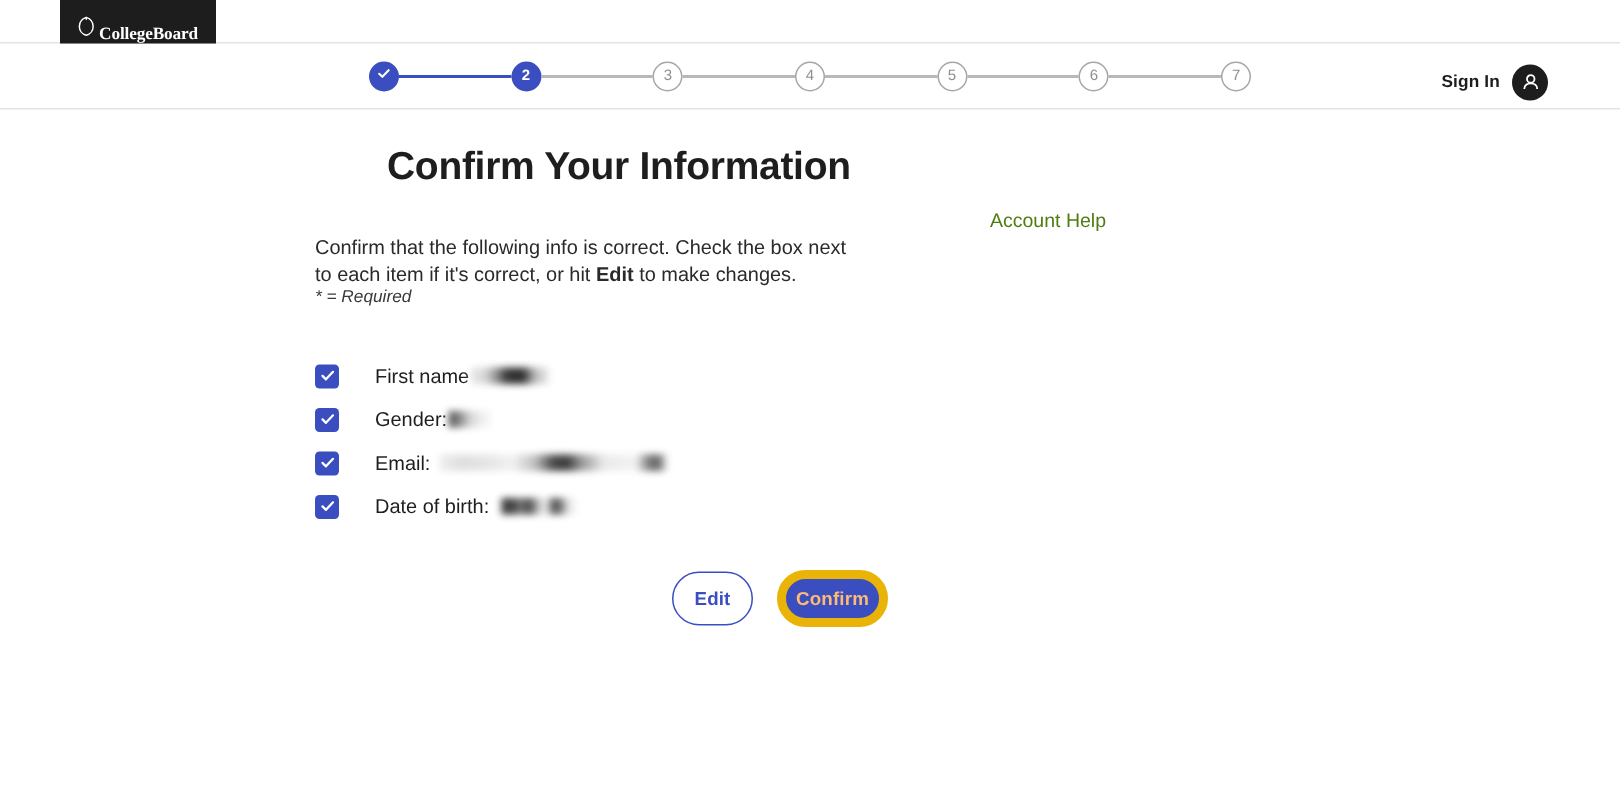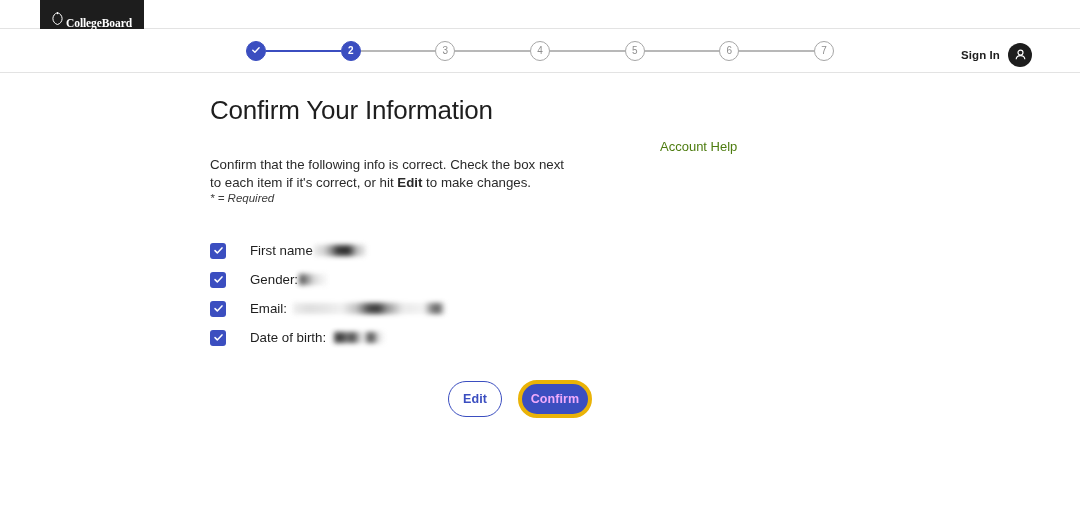--- a/index.html
+++ b/index.html
@@ -111,24 +111,25 @@
   .step-line.filled { background: #3b4ec0; height: 2px; }
 
   
   .content {
     padding-left: 210px;
     padding-top: 22px;
     position: relative;
   }
   .page-title {
     font-size: 26px;
-    font-weight: normal;
+    font-weight: bold;
     color: #1e1e1e;
     letter-spacing: -0.2px;
     line-height: 1.2;
+    margin-left: 48px;
   }
   .intro {
     margin-top: 30px;
     font-size: 13.3px;
     line-height: 18px;
     color: #2a2a2a;
     max-width: 362px;
   }
   .intro b { font-weight: bold; }
   .required-note {
@@ -200,22 +201,22 @@
     width: 54px;
     height: 36px;
     background: #ffffff;
     border: 1px solid #3b4ec0;
     color: #3b4ec0;
   }
   .btn-primary {
     width: 74px;
     height: 38px;
     background: #3b4ec0;
-    border: 4px solid #eab308;
-    color: #f0abfc;
+    border: 6px solid #eab308;
+    color: #fdba74;
   }
 </style>
 </head>
 <body>
 
 <div class="header">
   <div class="logo-box">
     <span class="logo-acorn">
       <svg width="11" height="13" viewBox="0 0 11 13">
         <path d="M5.5 0.6 C2.6 1.6 0.9 4.0 0.9 6.6 C0.9 9.5 2.9 11.8 5.5 12.5 C8.1 11.8 10.1 9.5 10.1 6.6 C10.1 4.0 8.4 1.6 5.5 0.6 Z" fill="none" stroke="#ffffff" stroke-width="1"></path>

